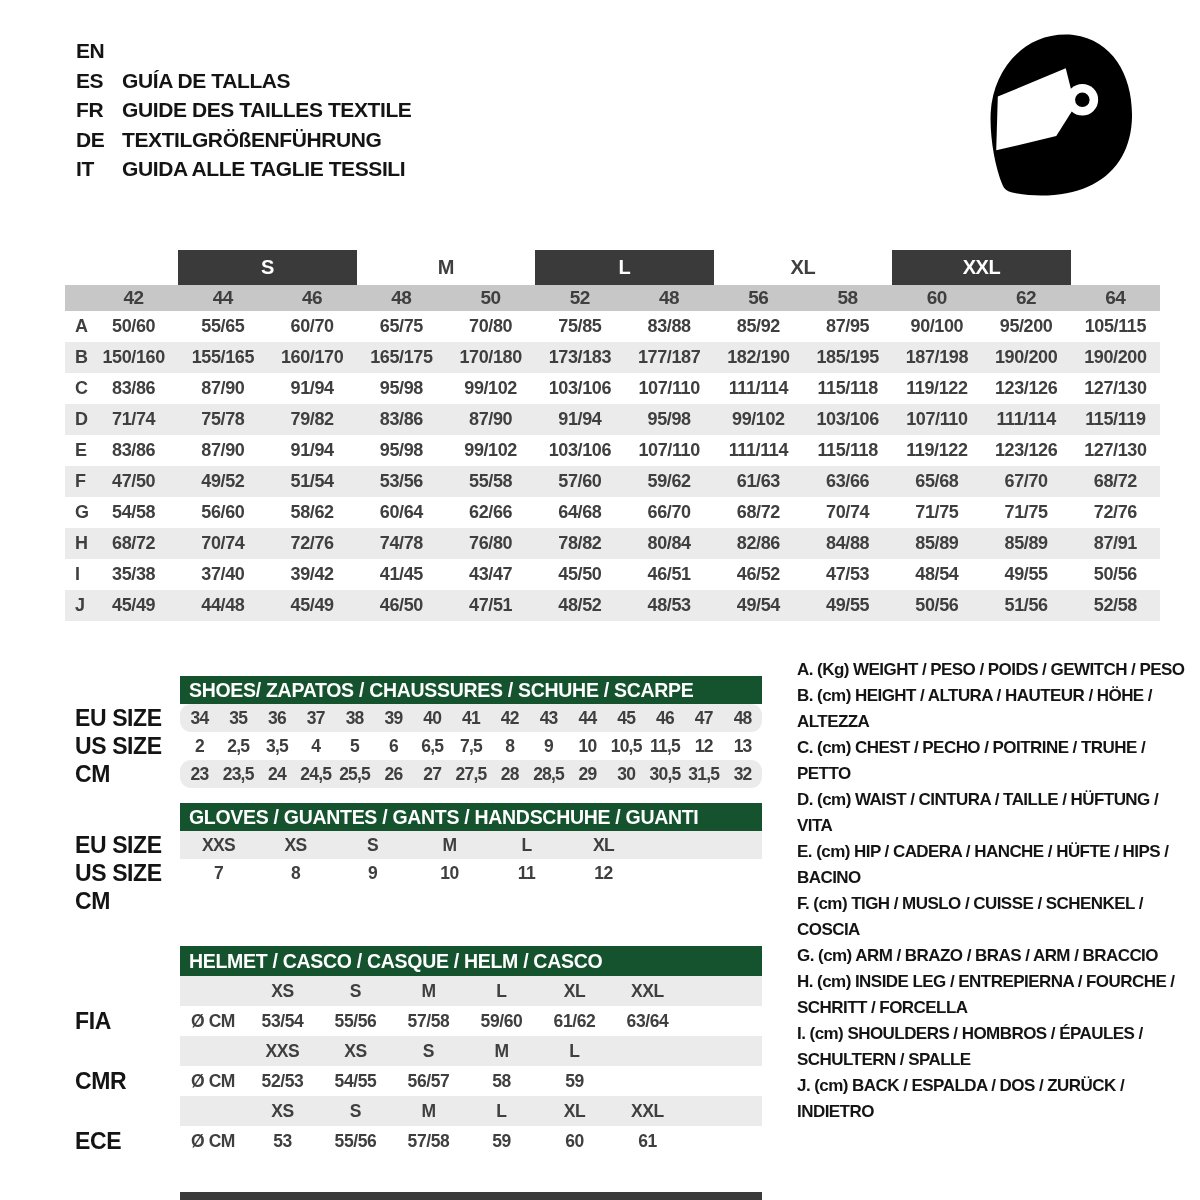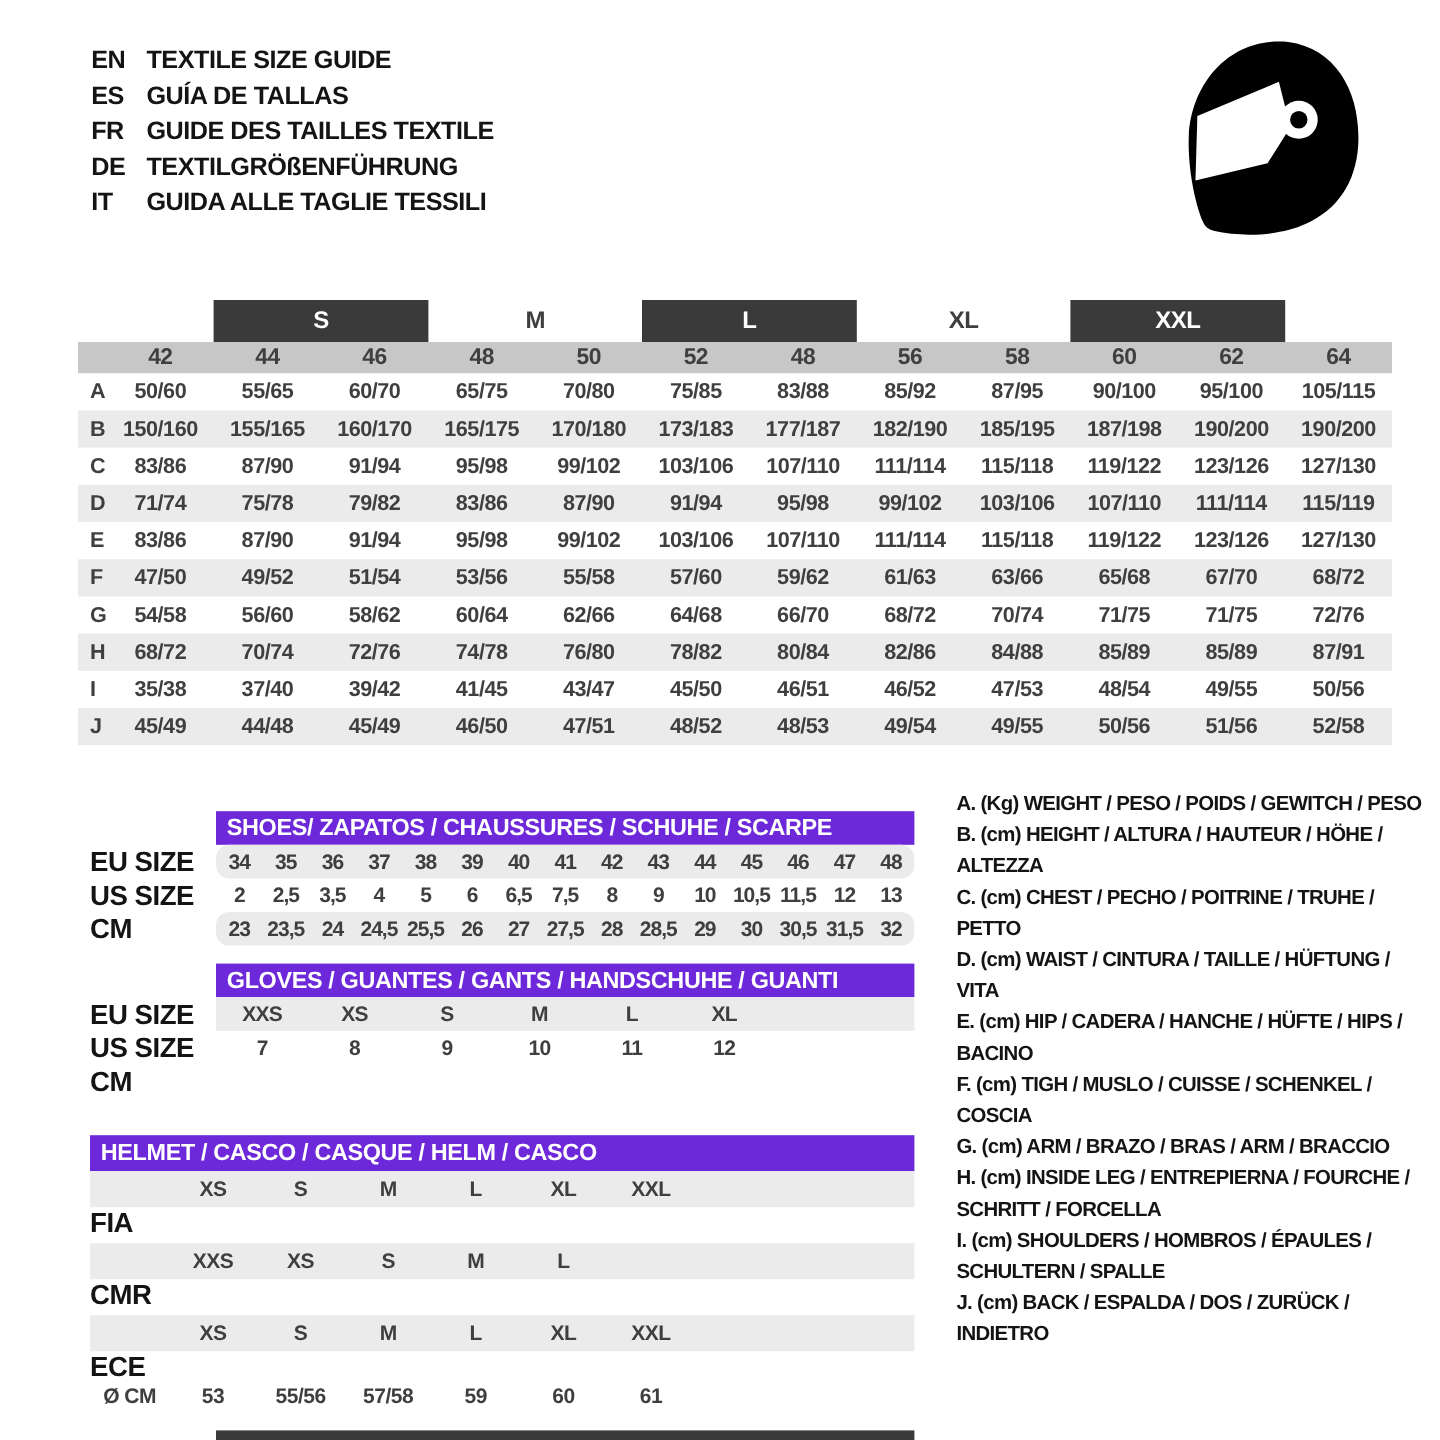--- a/index.html
+++ b/index.html
@@ -28,23 +28,23 @@
   .cell{display:flex;align-items:center;justify-content:center;overflow:hidden;}
   .tx-letter{justify-content:flex-start;padding-left:10px;}
 
   
   .section{position:absolute;left:75px;width:687px;}
   #shoes{top:676px;}
   #gloves{top:803px;text-align:center;}
   #helmets{top:946px;}
   .sec-row{display:flex;}
   #shoes .sec-row,#gloves .sec-row{height:28px;}
-  #helmets .sec-row{height:30px;flex-direction:column;}
+  #helmets .sec-row{height:30px;}
   .sec-label{width:105px;display:flex;align-items:center;font-size:23px;color:#141414;}
-  .sec-title{flex:1;background:#6d28d9;color:#ffffff;display:flex;align-items:center;
+  .sec-title{flex:1;background:#14532d;color:#ffffff;display:flex;align-items:center;
              padding-left:9px;font-size:19.5px;letter-spacing:-0.3px;}
   .sec-band{flex:1;display:grid;font-size:17.5px;color:#3f3f3f;}
   .sec-band.shade{background:#ebebeb;}
   #shoes .sec-band{grid-template-columns:repeat(15,1fr);letter-spacing:-0.8px;border-radius:11px;}
   #gloves .sec-band{grid-template-columns:repeat(6,77px) 1fr;letter-spacing:-0.6px;}
   #helmets .sec-band{grid-template-columns:66px repeat(6,73px) 1fr;}
 
   
   #legend{position:absolute;left:797px;top:657px;width:400px;font-size:17px;line-height:26px;
           color:#141414;letter-spacing:-0.55px;}
@@ -53,21 +53,20 @@
   #bottom-bar{position:absolute;left:180px;top:1192px;width:582px;height:8px;background:#3a3a3a;}
 </style>
 </head>
 <body>
 
 <div id="screen">
 
   <div id="lang-list">
       <div class="lang-row">
         <div class="lang-code">EN</div>
-        <div class="lang-label">TEXTILE SIZE GUIDE</div>
       </div>
       <div class="lang-row">
         <div class="lang-code">ES</div>
         <div class="lang-label">GUÍA DE TALLAS</div>
       </div>
       <div class="lang-row">
         <div class="lang-code">FR</div>
         <div class="lang-label">GUIDE DES TAILLES TEXTILE</div>
       </div>
       <div class="lang-row">
@@ -118,21 +117,21 @@
           <div class="cell">50/60</div>
           <div class="cell">55/65</div>
           <div class="cell">60/70</div>
           <div class="cell">65/75</div>
           <div class="cell">70/80</div>
           <div class="cell">75/85</div>
           <div class="cell">83/88</div>
           <div class="cell">85/92</div>
           <div class="cell">87/95</div>
           <div class="cell">90/100</div>
-          <div class="cell">95/100</div>
+          <div class="cell">95/200</div>
           <div class="cell">105/115</div>
         </div>
         <div class="txgrid tx-row stripe">
           <div class="cell tx-letter">B</div>
           <div class="cell">150/160</div>
           <div class="cell">155/165</div>
           <div class="cell">160/170</div>
           <div class="cell">165/175</div>
           <div class="cell">170/180</div>
           <div class="cell">173/183</div>

